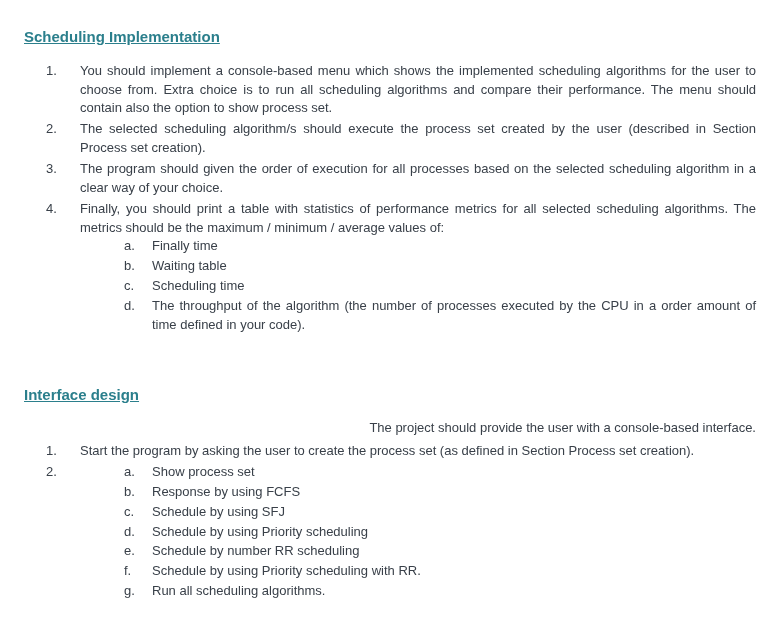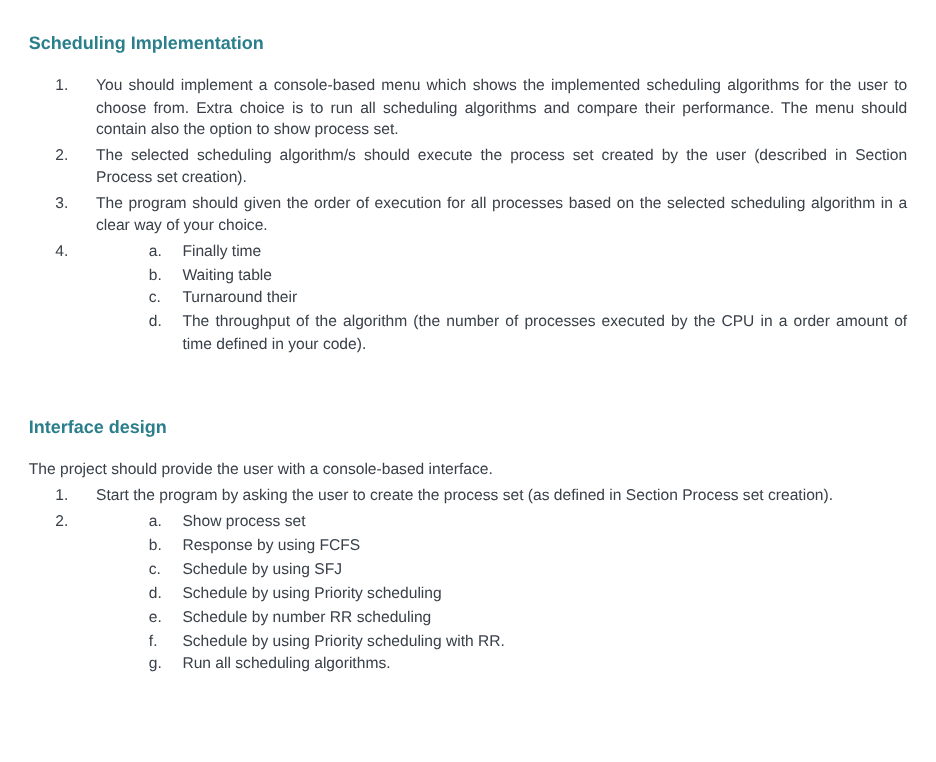--- a/index.html
+++ b/index.html
@@ -11,20 +11,21 @@
     background: #ffffff;
     width: 780px;
     box-sizing: border-box;
     line-height: 1.45;
   }
   h2 {
     color: #2b7f8c;
     font-size: 15px;
     font-weight: bold;
     margin: 6px 0 14px 0;
+    text-decoration: underline;
   }
   ol.num-list {
     list-style: none;
     padding: 0;
     margin: 0 0 0 22px;
   }
   ol.num-list > li {
     display: flex;
     margin-bottom: 2px;
     text-align: justify;
@@ -48,20 +49,21 @@
   }
   ol.alpha-list > li > .marker {
     flex: 0 0 28px;
     text-align: left;
   }
   ol.alpha-list > li > .body {
     flex: 1;
   }
   .intro {
     margin: 0 0 4px 0;
+    text-align: right;
   }
   .section-gap {
     height: 40px;
   }
 </style>
 </head>
 <body>
 
 <h2>Scheduling Implementation</h2>
 
@@ -74,32 +76,33 @@
     <span class="marker">2.</span>
     <span class="body">The selected scheduling algorithm/s should execute the process set created by the user (described in Section Process set creation).</span>
   </li>
   <li>
     <span class="marker">3.</span>
     <span class="body">The program should given the order of execution for all processes based on the selected scheduling algorithm in a clear way of your choice.</span>
   </li>
   <li>
     <span class="marker">4.</span>
     <span class="body">
+      <span>Finally, you should print a table with statistics of performance metrics for all selected scheduling algorithms. The metrics should be the maximum / minimum / average values of:</span>
       <ol class="alpha-list">
         <li>
           <span class="marker">a.</span>
           <span class="body">Finally time</span>
         </li>
         <li>
           <span class="marker">b.</span>
           <span class="body">Waiting table</span>
         </li>
         <li>
           <span class="marker">c.</span>
-          <span class="body">Turnaround their</span>
+          <span class="body">Scheduling time</span>
         </li>
         <li>
           <span class="marker">d.</span>
           <span class="body">The throughput of the algorithm (the number of processes executed by the CPU in a order amount of time defined in your code).</span>
         </li>
       </ol>
     </span>
   </li>
 </ol>
 

